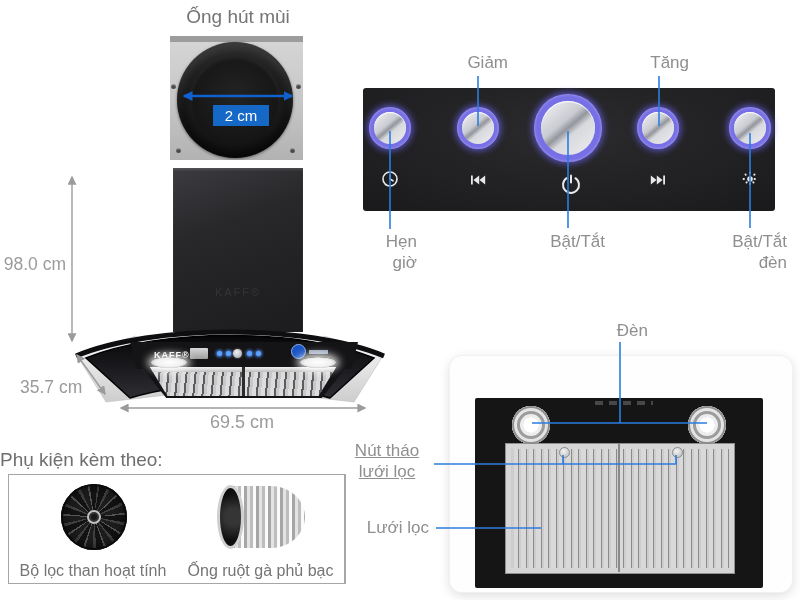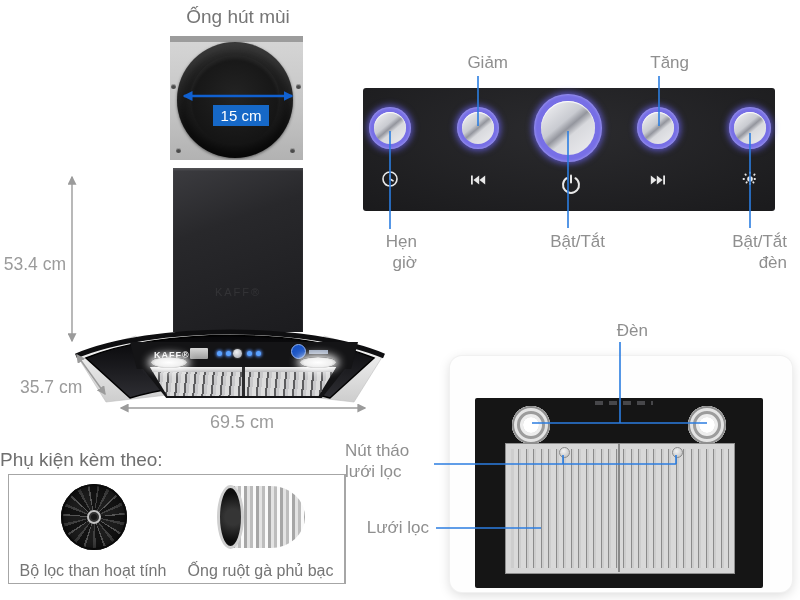--- a/index.html
+++ b/index.html
@@ -85,21 +85,21 @@
   .u-light{position:absolute;top:8px;width:38px;height:38px;border-radius:50%;background:#bfbfbf;
      box-shadow:inset 0 0 0 2px #8f8f8f, inset 0 0 0 5px #e4e4e4, inset 0 0 0 8px #9c9c9c, inset 0 0 0 11px #ededed;}
   .u-light::after{content:"";position:absolute;inset:11px;border-radius:50%;background:#fff;}
   .u-filter{position:absolute;left:30px;top:45px;width:228px;height:129px;border:1px solid #8f8f8f;
      background:repeating-linear-gradient(90deg,#d9d9d9 0 4.5px,#8b8b8b 4.5px 5.5px,#cdcdcd 5.5px 7.5px);
      box-shadow:inset 0 0 0 5px #d6d6d6;}
   .u-divider{position:absolute;left:143px;top:45px;width:2px;height:129px;background:#8a8a8a;}
   .knob{position:absolute;top:49px;width:9px;height:9px;border-radius:50%;border:1px solid #8a8a8a;
      background:radial-gradient(circle at 40% 35%,#f3f3f3,#b9b9b9);}
   .lbl-den{left:592px;top:321px;width:56px;}
-  .lbl-nut{left:345px;top:441px;width:84px;text-align:left;}
+  .lbl-nut{left:345px;top:441px;width:84px;text-align:center;text-decoration:underline;}
   .lbl-luoi{left:357px;top:518px;width:72px;text-align:right;}
 
   
   .acc-heading{left:0;top:449px;font-size:19px;}
   .acc-table{left:8px;top:474px;width:338px;height:110px;border:1px solid #a6a6a6;display:flex;box-sizing:border-box;}
   .acc-cell{position:relative;width:50%;height:100%;}
   .acc-cell.first{border-right:1px solid #a6a6a6;box-sizing:border-box;}
   .acc-caption{position:absolute;left:0;right:0;bottom:3px;text-align:center;font-size:16px;color:#757575;}
   .flex-duct{position:absolute;left:40px;top:10px;width:88px;height:64px;}
   .flex-duct .body{position:absolute;left:12px;top:1px;right:0;bottom:1px;
@@ -126,21 +126,21 @@
 
 <div class="canvas">
 
   <div class="abs heading duct-title">Ống hút mùi</div>
   <div class="abs duct-photo">
     <div class="duct-circle"></div>
     <div class="screw" style="left:6px;top:112px;"></div>
     <div class="screw" style="left:120px;top:112px;"></div>
     <div class="screw" style="left:1px;top:48px;"></div>
     <div class="screw" style="left:126px;top:48px;"></div>
-    <div class="duct-badge">15 cm</div>
+    <div class="duct-badge">2 cm</div>
   </div>
 
   <div class="abs panel">
     <div class="btn btn-s" style="left:6px;top:19px;">
         <div class="face"></div>
       </div>
     <div class="btn btn-s" style="left:94px;top:19px;">
         <div class="face"></div>
       </div>
     <div class="btn btn-l" style="left:171px;top:6px;">
@@ -230,21 +230,21 @@
     <div class="led-knob"></div>
     <div class="led" style="left:117px;"></div>
     <div class="led" style="left:126px;"></div>
     <div class="brand-badge"></div>
     <div class="model-strip"></div>
   </div>
   <div class="hood-light" style="left:151px;top:357px;"></div>
   <div class="hood-light" style="left:300px;top:357px;"></div>
   <div class="abs front-filter"></div>
 
-  <div class="dim dim-h">53.4 cm</div>
+  <div class="dim dim-h">98.0 cm</div>
   <div class="dim dim-d">35.7 cm</div>
   <div class="dim dim-w">69.5 cm</div>
 
   <div class="abs u-panel"></div>
   <div class="abs u-body">
     <div class="u-vents"></div>
     <div class="u-light" style="left:37px;"></div>
     <div class="u-light" style="left:213px;"></div>
     <div class="u-filter"></div>
     <div class="u-divider"></div>

